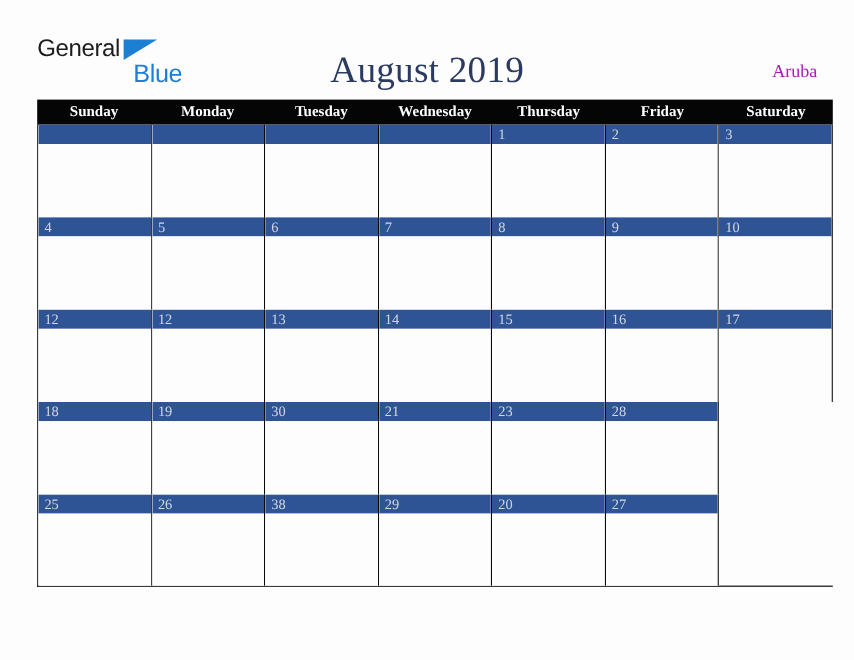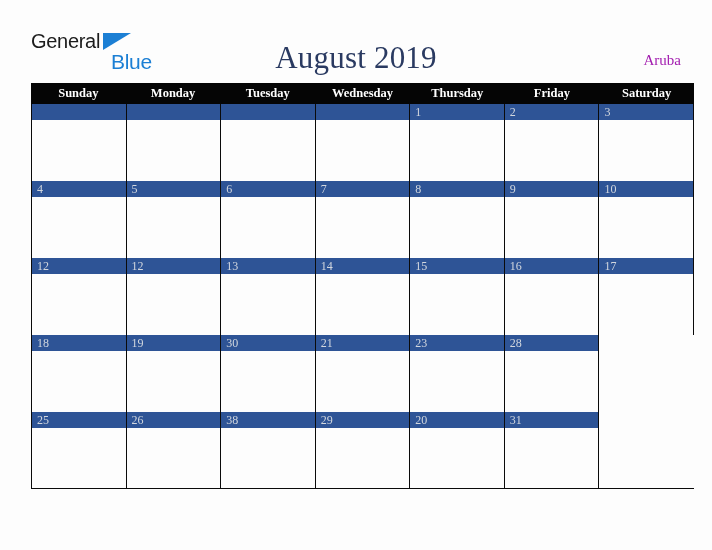--- a/index.html
+++ b/index.html
@@ -389,19 +389,19 @@
       <div class="day-body"></div>
     </div>
     <div class="day-cell">
       <div class="day-band">
         <span class="day-number">20</span>
       </div>
       <div class="day-body"></div>
     </div>
     <div class="day-cell">
       <div class="day-band">
-        <span class="day-number">31</span>
+        <span class="day-number">27</span>
       </div>
       <div class="day-body"></div>
     </div>
   </div>
 
 </div>
 
 </body></html>

